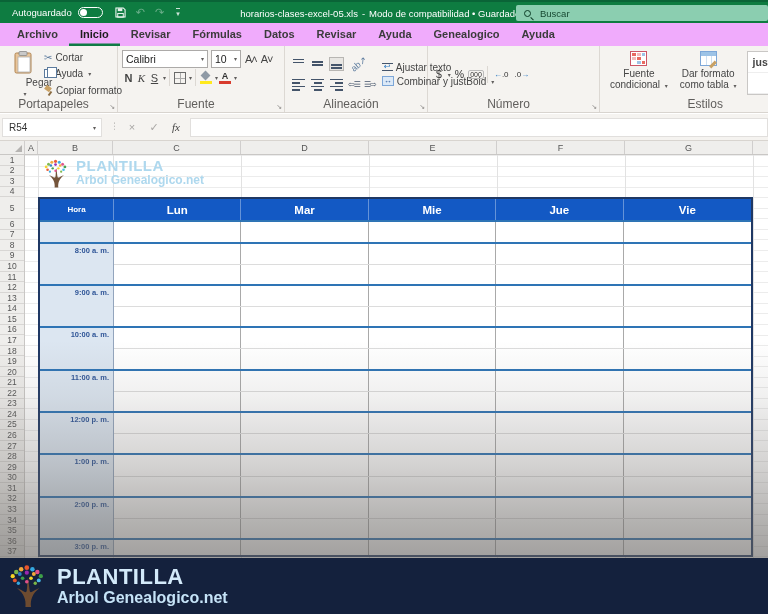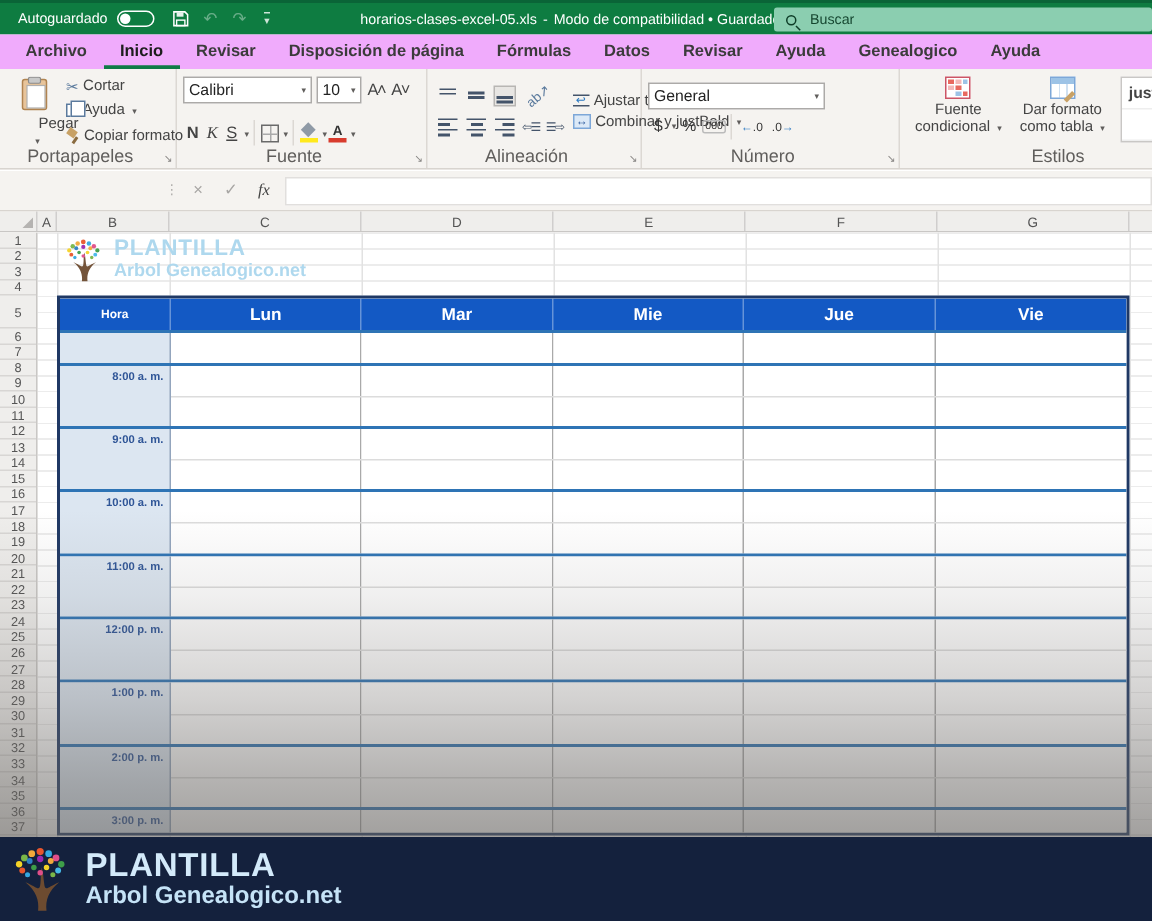--- a/index.html
+++ b/index.html
@@ -51,21 +51,21 @@
   .clip-col{display:flex;flex-direction:column;justify-content:center;gap:1px;}
   .sm-btn{display:flex;align-items:center;gap:3px;height:16px;white-space:nowrap;}
   .i-cut{color:#5b7a9d;font-size:10px;}
   .i-copy{width:8px;height:9px;border:1px solid #5b7a9d;position:relative;background:#fff;}
   .i-copy::before{content:"";position:absolute;left:2px;top:-3px;width:8px;height:9px;border:1px solid #5b7a9d;background:#fff;}
   .i-brush{width:9px;height:9px;position:relative;}
   .i-brush::before{content:"";position:absolute;left:1px;top:0;width:6px;height:5px;background:#c8a165;transform:rotate(35deg);}
   .i-brush::after{content:"";position:absolute;left:5px;top:5px;width:2px;height:5px;background:#8a6b40;transform:rotate(35deg);}
 
   
-  .g-font{width:167px;display:flex;flex-direction:column;gap:12px;justify-content:center;}
+  .g-font{width:167px;display:flex;flex-direction:column;gap:2px;}
   .selbox{background:#fff;border:1px solid #acaaa8;height:18px;display:flex;align-items:center;
           padding:0 3px;font-size:10.5px;color:#222;}
   .fname{width:86px;justify-content:space-between;}
   .fsize{width:30px;justify-content:space-between;margin-left:3px;}
   .grow{margin-left:4px;font-size:11px;color:#444;letter-spacing:-1px;}
   .bis{font-size:11px;width:13px;text-align:center;}
   .b-b{font-weight:700;}
   .b-i{font-style:italic;font-family:"Liberation Serif",serif;}
   .b-u{text-decoration:underline;}
   .i-borders{width:12px;height:12px;border:1px solid #6a6a6a;position:relative;margin:0 1px;}
@@ -247,21 +247,20 @@
     <div class="searchbox">
       <span class="mag"></span>
       <input placeholder="Buscar" style="">
     </div>
   </div>
 
   <nav class="tabbar">
       <div class="tab">Archivo</div>
       <div class="tab active">Inicio</div>
       <div class="tab">Revisar</div>
-      <div class="tab">Disposición de página</div>
       <div class="tab">Fórmulas</div>
       <div class="tab">Datos</div>
       <div class="tab">Revisar</div>
       <div class="tab">Ayuda</div>
       <div class="tab">Genealogico</div>
       <div class="tab">Ayuda</div>
     </nav>
 
   <div class="ribbon">
 
@@ -375,26 +374,20 @@
             <span>Combinar y justBold</span>
             <span class="caret-s">▾</span>
           </div>
       </div>
       <span class="rlabel">Alineación</span>
       <span class="launcher">↘</span>
     </div>
 
     <div class="rgroup g-num">
       <div class="rrow">
-        <div class="selbox numfmt">
-            <span>General</span>
-            <span class="caret-s">▾</span>
-          </div>
-      </div>
-      <div class="rrow">
         <span class="nbtn">$</span>
         <span class="caret-s">▾</span>
         <span class="nbtn">%</span>
         <span class="n000">000</span>
         <span class="vline"></span>
         <span class="dec"><span class="arr">←</span>.0</span>
         <span class="dec">.0<span class="arr">→</span></span>
       </div>
       <span class="rlabel">Número</span>
       <span class="launcher">↘</span>
@@ -421,20 +414,24 @@
       </div>
       <div class="gallery">
           <div class="gal-item">justBold</div>
           <div class="gal-item">RightA</div>
         </div>
       <span class="rlabel">Estilos</span>
     </div>
   </div>
 
   <div class="fbar">
+    <div class="namebox">
+      <input value="R54" style="">
+      <span class="caret-s">▾</span>
+    </div>
     <span class="fb-dots">⋮</span>
     <span class="fb-x">×</span>
     <span class="fb-ok">✓</span>
     <span class="fb-fx">fx</span>
     <div class="fb-input"></div>
   </div>
 
   <div class="colhdrs">
     <div class="ch corner"></div>
   <div class="ch" style="width: 13px;">A</div>

